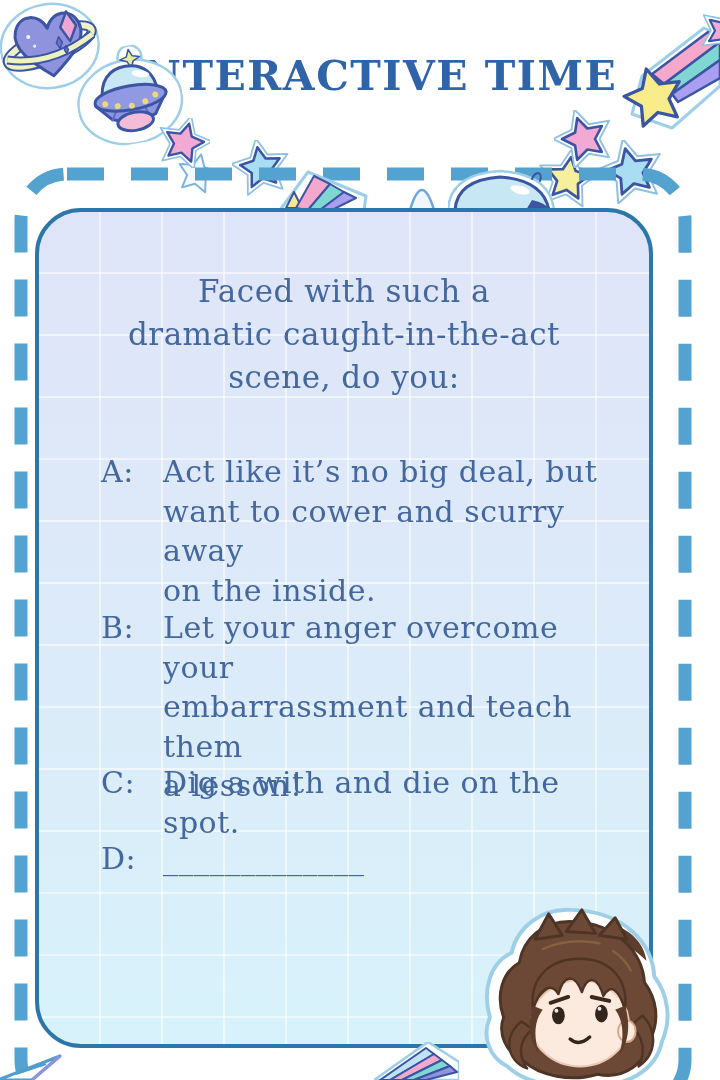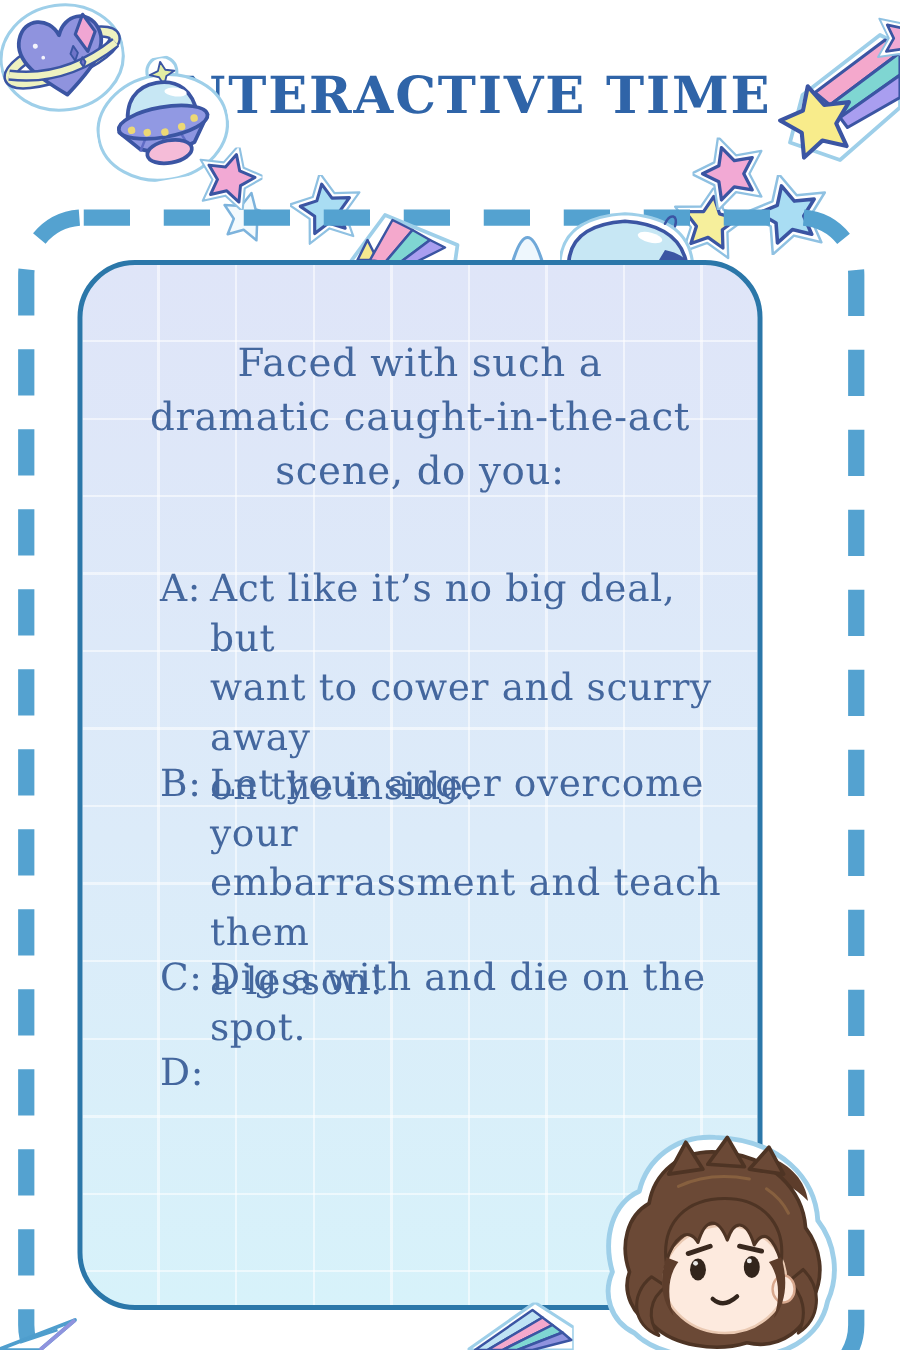--- a/index.html
+++ b/index.html
@@ -9,34 +9,34 @@
 
   
   .z1{z-index:1}.z2{z-index:2}.z3{z-index:3}.z4{z-index:4}.z5{z-index:5}.z6{z-index:6}
 
   .page-title{position:absolute;top:52px;left:0;right:0;text-align:center;
     font-size:41px;font-weight:bold;letter-spacing:1.5px;color:#2f64a8;
     transform:translateX(10px);}
 
   .frame-svg{position:absolute;left:0;top:0;}
 
-  .card{position:absolute;left:62px;top:208px;width:548px;height:840px;
+  .card{position:absolute;left:35px;top:208px;width:618px;height:840px;
     box-sizing:border-box;border:4px solid #2b77a9;border-radius:46px;
     background:
       repeating-linear-gradient(to right, transparent 0 60px, rgba(255,255,255,.55) 60px 62px),
       repeating-linear-gradient(to bottom, transparent 0 60px, rgba(255,255,255,.55) 60px 62px),
       linear-gradient(180deg,#dfe5f8 0%,#dcebf9 55%,#d7f2fa 100%);}
 
   .question{position:absolute;top:58px;left:0;right:0;text-align:center;
     font-size:31px;line-height:1.38;color:#44679e;white-space:pre-line;letter-spacing:.5px;}
 
   .option{position:absolute;left:62px;right:18px;display:flex;align-items:flex-start;
     font-size:30px;line-height:1.32;color:#44679e;letter-spacing:.5px;}
   .opt-label{flex:none;width:40px;}
-  .opt-text{white-space:pre-line;}
+  .opt-text{white-space:pre-line;margin-left:22px;}
   .opt-a{top:240px}.opt-b{top:396px}.opt-c{top:551px}.opt-d{top:627px}
 </style>
 </head>
 <body>
 
 <div class="page">
 
   <svg class="abs z1" style="left:170px;top:148px" width="54" height="52" viewBox="0 0 54 52">
     <g transform="translate(27,26) rotate(12) scale(20)">
       <polygon points="0,-1 0.294,-0.405 0.951,-0.309 0.476,0.155 0.588,0.809 0,0.5 -0.588,0.809 -0.476,0.155 -0.951,-0.309 -0.294,-0.405" fill="#f4fafd" stroke="#7db3dc" stroke-width="0.1" stroke-linejoin="round"></polygon>
@@ -105,20 +105,21 @@
       <span class="opt-text">Let your anger overcome your
 embarrassment and teach them
 a lesson!</span>
     </div>
     <div class="option opt-c">
       <span class="opt-label">C:</span>
       <span class="opt-text">Dig a with and die on the spot.</span>
     </div>
     <div class="option opt-d">
       <span class="opt-label">D:</span>
+      <span class="opt-text">_____________</span>
     </div>
   </div>
 
   <div class="page-title z5">INTERACTIVE TIME</div>
 
   <svg class="abs z5" style="left:0;top:2px;transform:rotate(-8deg)" width="100" height="92" viewBox="0 0 100 92">
     <ellipse cx="50" cy="44" rx="49" ry="42" fill="#ffffff" stroke="#9ecfe9" stroke-width="2.5"></ellipse>
     <ellipse cx="50" cy="44" rx="45" ry="13" transform="rotate(-14 50 44)" fill="none" stroke="#3b55a3" stroke-width="10"></ellipse>
     <ellipse cx="50" cy="44" rx="45" ry="13" transform="rotate(-14 50 44)" fill="none" stroke="#eef2c0" stroke-width="6"></ellipse>
     <path d="M50,26 C44,10 24,8 18,25 C12,42 30,58 50,74 C70,58 88,42 82,25 C76,8 56,10 50,26 Z" fill="#8f93de" stroke="#3b55a3" stroke-width="3" stroke-linejoin="round"></path>

